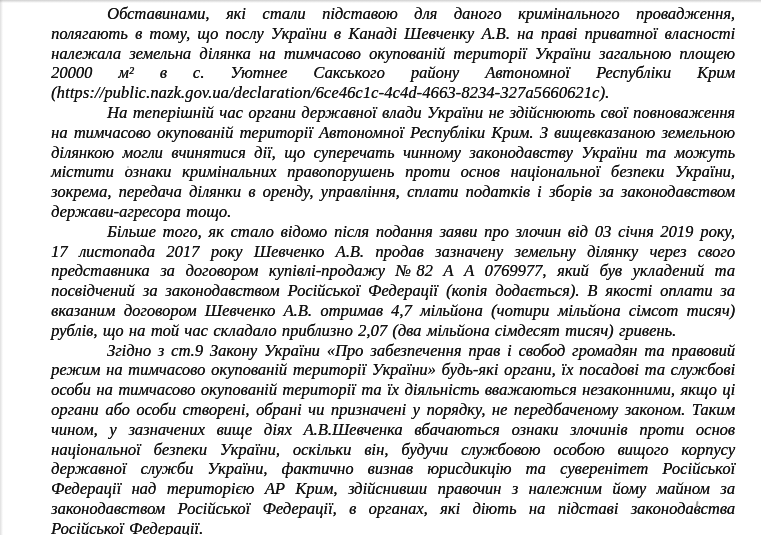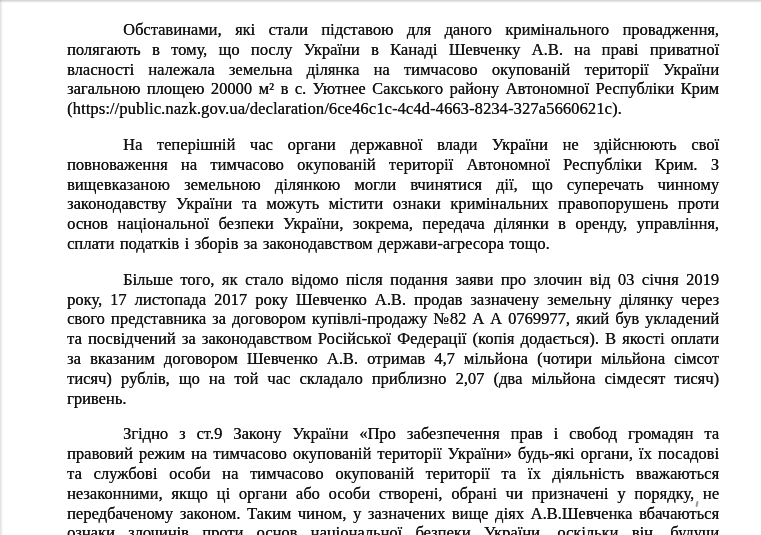--- a/index.html
+++ b/index.html
@@ -16,23 +16,24 @@
     box-sizing: border-box;
     padding: 4px 26px 0 51px;
     font-family: "Liberation Serif", "DejaVu Serif", serif;
     font-size: 16.5px;
     line-height: 19.8px;
     color: #141414;
     text-align: justify;
     text-shadow: 0.25px 0 0 currentColor;
   }
   .para {
-    margin: 16px;
+    margin: 0;
     text-indent: 56px;
     word-spacing: 1.2px;
+    font-style: italic;
   }
   .url-text {
     white-space: nowrap;
     letter-spacing: 0.1px;
   }
   
   .scan-edge-top {
     position: absolute;
     left: 0; top: 0;
     width: 100%; height: 3px;

